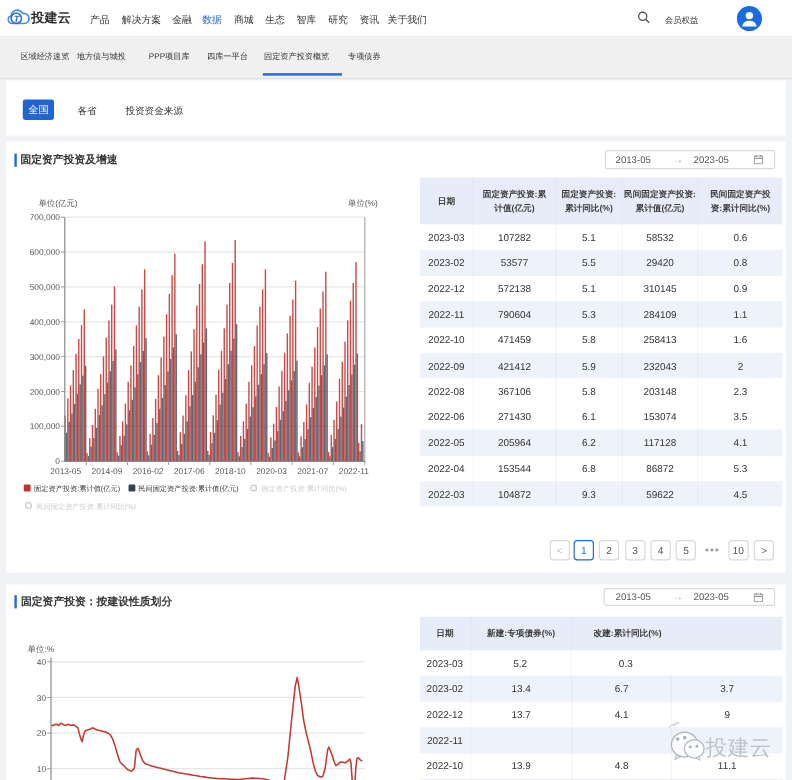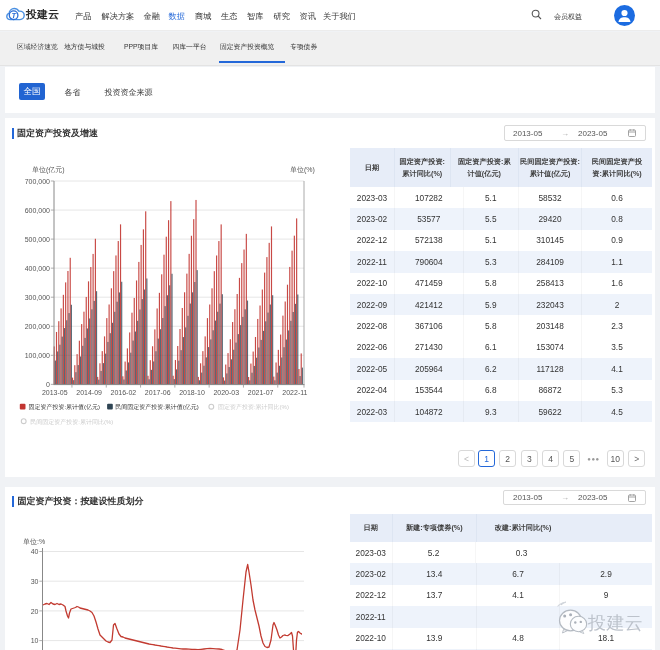--- a/index.html
+++ b/index.html
@@ -351,22 +351,22 @@
 <text x="115.2" y="409.2" font-size="6" fill="#333">民间固定资产投资:累计值(亿元)</text>
 <circle cx="211.3" cy="406.7" r="2.4" fill="#fff" stroke="#ccc" stroke-width="1.1"></circle>
 <text x="217.9" y="409.2" font-size="6" fill="#cbcbcb">固定资产投资:累计同比(%)</text>
 <circle cx="23.7" cy="421.2" r="2.4" fill="#fff" stroke="#ccc" stroke-width="1.1"></circle>
 <text x="30.3" y="423.8" font-size="6" fill="#cbcbcb">民间固定资产投资:累计同比(%)</text>
 </svg>
 
 <div class="tbl" style="top:148px">
 <div class="thead" style="height:39px">
 <div class="cell" style="width:45px">日期</div>
+<div class="cell" style="width:68.5px">固定资产投资:累<br>计值(亿元)</div>
 <div class="cell" style="width:55.5px">固定资产投资:<br>累计同比(%)</div>
-<div class="cell" style="width:68.5px">固定资产投资:累<br>计值(亿元)</div>
 <div class="cell" style="width:63px">民间固定资产投资:<br>累计值(亿元)</div>
 <div class="cell" style="width:70px">民间固定资产投<br>资:累计同比(%)</div>
 </div>
 <div class="trow">
       <div class="cell" style="width:45px">2023-03</div>
       <div class="cell" style="width:68.5px">107282</div>
       <div class="cell" style="width:55.5px">5.1</div>
       <div class="cell" style="width:63px">58532</div>
       <div class="cell" style="width:70px">0.6</div>
     </div>
@@ -491,39 +491,39 @@
 </div>
 <div class="trow">
       <div class="cell" style="width:42.5px">2023-03</div>
       <div class="cell" style="width:83px">5.2</div>
       <div class="cell" style="width:92px">0.3</div>
     </div>
 <div class="trow blue">
       <div class="cell" style="width:42.5px">2023-02</div>
       <div class="cell" style="width:84.5px">13.4</div>
       <div class="cell" style="width:83px">6.7</div>
-      <div class="cell" style="width:92px">2.9</div>
+      <div class="cell" style="width:92px">3.7</div>
     </div>
 <div class="trow">
       <div class="cell" style="width:42.5px">2022-12</div>
       <div class="cell" style="width:84.5px">13.7</div>
       <div class="cell" style="width:83px">4.1</div>
       <div class="cell" style="width:92px">9</div>
     </div>
 <div class="trow blue">
       <div class="cell" style="width:42.5px">2022-11</div>
       <div class="cell" style="width:84.5px"></div>
       <div class="cell" style="width:83px"></div>
       <div class="cell" style="width:92px"></div>
     </div>
 <div class="trow">
       <div class="cell" style="width:42.5px">2022-10</div>
       <div class="cell" style="width:84.5px">13.9</div>
       <div class="cell" style="width:83px">4.8</div>
-      <div class="cell" style="width:92px">18.1</div>
+      <div class="cell" style="width:92px">11.1</div>
     </div>
 <div class="trow blue">
       <div class="cell" style="width:42.5px">2022-09</div>
       <div class="cell" style="width:84.5px"></div>
       <div class="cell" style="width:83px"></div>
       <div class="cell" style="width:92px"></div>
     </div>
 </div>
 
 <svg class="abs" style="left:553px;top:601px" width="40" height="38" viewBox="0 0 40 38">

